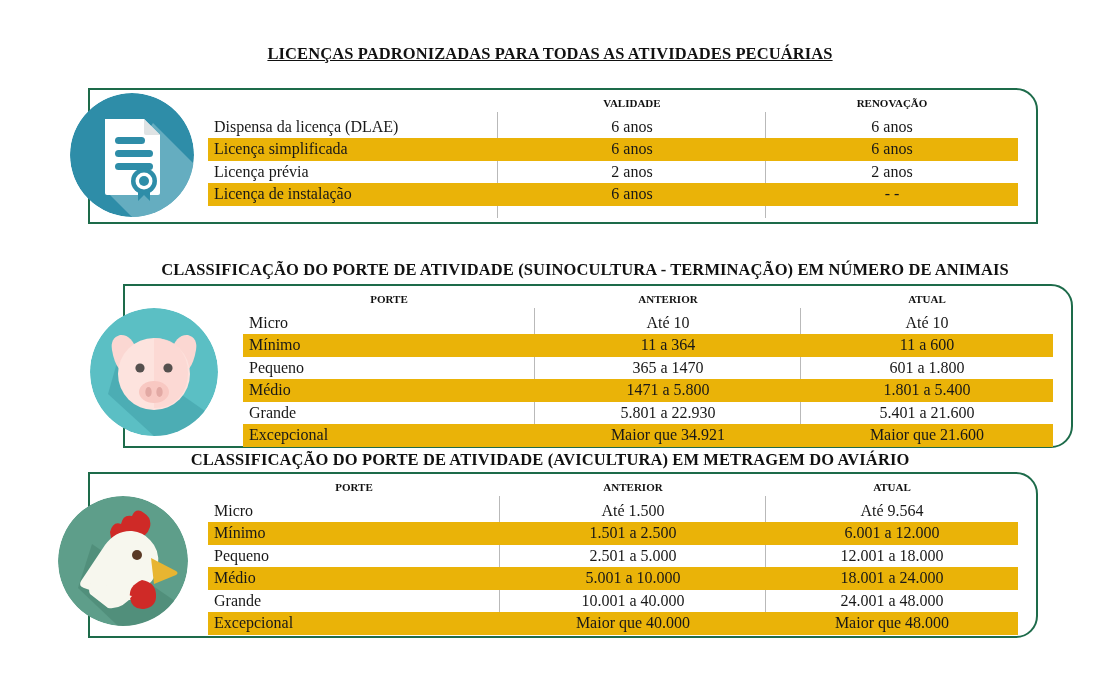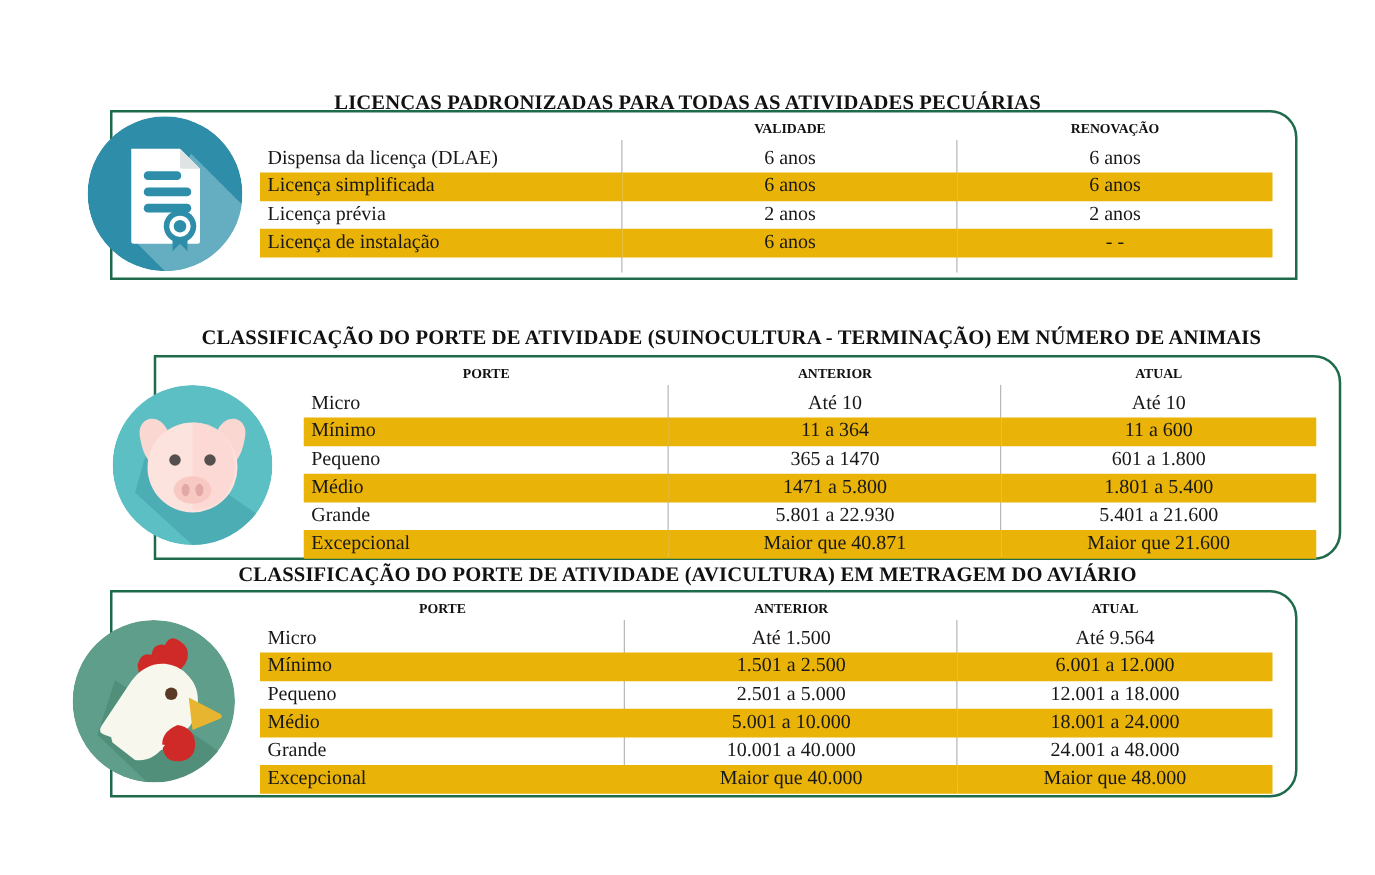--- a/index.html
+++ b/index.html
@@ -89,21 +89,21 @@
   }
   .icon-badge svg { display: block; }
 </style>
 </head>
 <body>
 
 <div class="page">
 
   <div class="section" style="left:0; top:0; width:1100px; height:235px;">
 
-    <div class="section-title" style="top:72px;text-decoration:underline;">LICENÇAS PADRONIZADAS PARA TODAS AS ATIVIDADES PECUÁRIAS</div>
+    <div class="section-title" style="top:44px;text-decoration:underline;">LICENÇAS PADRONIZADAS PARA TODAS AS ATIVIDADES PECUÁRIAS</div>
 
     <div class="frame r-tr" style="left:88px; top:88px; width:950px; height:136px;"></div>
 
     <div class="icon-badge" style="left:70px; top:93px; width:124px; height:124px;">
       <svg width="124" height="124" viewBox="0 0 124 124" aria-hidden="true">
         <circle cx="62" cy="62" r="62" fill="#2e8da8"></circle>
         <path d="M36 30 L88 30 L88 96 L36 96 Z" fill="none"></path>
 
         <path d="M83 30 L124 71 L124 90 A62 62 0 0 1 62 124 L36 98 Z" fill="#6fb3c4" opacity="0.85"></path>
 
@@ -226,21 +226,21 @@
           <td class="val">1471 a 5.800</td>
           <td class="val">1.801 a 5.400</td>
         </tr>
         <tr>
           <td class="lbl">Grande</td>
           <td class="val">5.801 a 22.930</td>
           <td class="val">5.401 a 21.600</td>
         </tr>
         <tr class="alt">
           <td class="lbl">Excepcional</td>
-          <td class="val">Maior que 40.871</td>
+          <td class="val">Maior que 34.921</td>
           <td class="val">Maior que 21.600</td>
         </tr>
       </tbody>
     </table>
   </div>
 
   <div class="section" style="left:0; top:0; width:1100px; height:200px;">
 
     <div class="section-title" style="top:450px;">CLASSIFICAÇÃO DO PORTE DE ATIVIDADE (AVICULTURA) EM METRAGEM DO AVIÁRIO</div>
 

